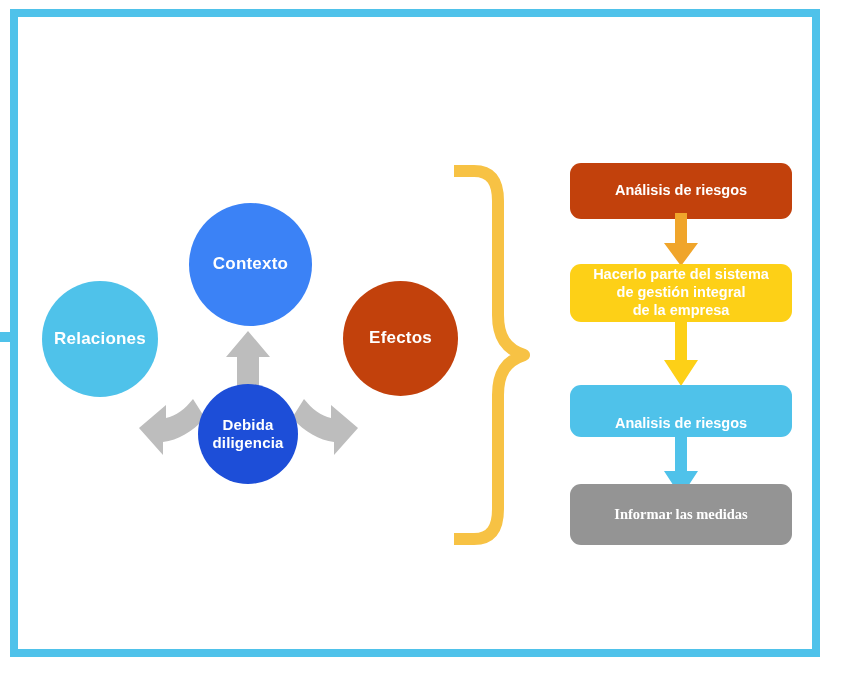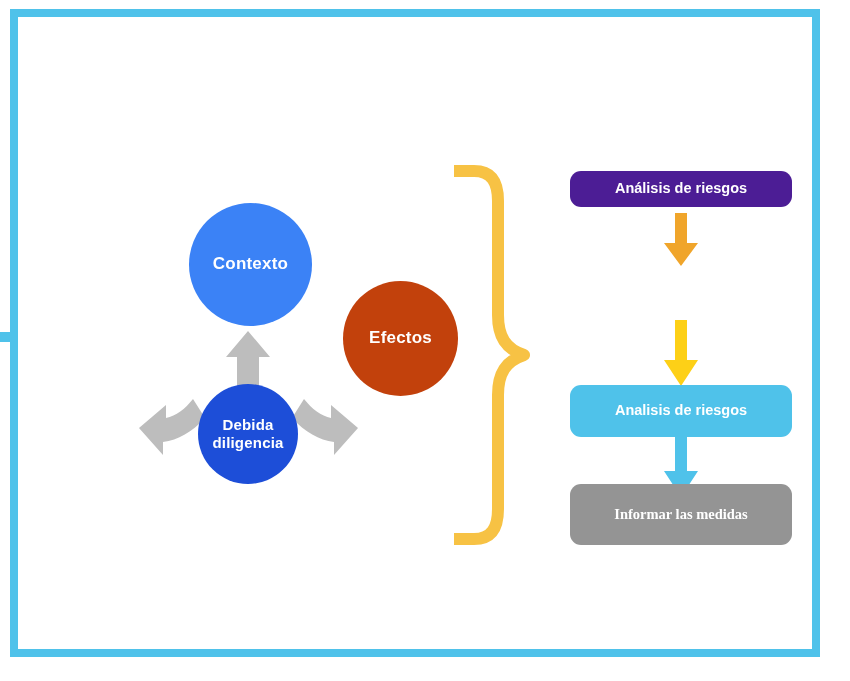--- a/index.html
+++ b/index.html
@@ -104,23 +104,23 @@
     align-items: center;
     justify-content: center;
     text-align: center;
     color: #ffffff;
     font-weight: bold;
     font-size: 14.5px;
     line-height: 1.22;
     box-sizing: border-box;
     padding: 4px 8px;
   }
-  .fb1 { top: 171px;  height: 36px; background: #4c1d95; }
+  .fb1 { top: 163px;  height: 56px; background: #c2410c; }
   .fb2 { top: 264px;  height: 58px; background: #fdd017; }
-  .fb3 { top: 385px;  height: 52px; background: #4fc2ea; }
+  .fb3 { top: 385px;  height: 52px; background: #4fc2ea; align-items: flex-end; }
   .fb4 { top: 484px;  height: 61px; background: #949494; font-family: Liberation Serif, serif; }
 
   
   .connector {
     position: absolute;
     left: 663px;
     width: 36px;
   }
   .conn1 { top: 213px; height: 54px; }
   .conn2 { top: 320px; height: 67px; }
@@ -153,20 +153,23 @@
                C 305 432 319 440 334 442
                L 334 455 L 358 428 L 331 405 L 331 418
                C 321 416 312 409 304 399 Z" fill="#bdbdbd"></path>
     </g>
   </svg>
 
   <div class="circle c-contexto">
     <span>Contexto</span>
   </div>
 
+  <div class="circle c-relaciones">
+    <span>Relaciones</span>
+  </div>
 
   <div class="circle c-efectos">
     <span>Efectos</span>
   </div>
 
   <div class="circle c-debida">
     <span>
       <span>Debida</span><br>
       <span>diligencia</span>
     </span>
@@ -187,20 +190,27 @@
   <div class="flowbox fb1">
     <span>Análisis de riesgos</span>
   </div>
 
   <div class="connector conn1">
     <svg viewBox="0 0 36 54" xmlns="http://www.w3.org/2000/svg" preserveAspectRatio="none">
       <path d="M 12 0 L 24 0 L 24 30 L 35 30 L 18 53 L 1 30 L 12 30 Z" fill="#f0a52b"></path>
     </svg>
   </div>
 
+  <div class="flowbox fb2">
+    <span>
+      <span>Hacerlo parte del sistema</span><br>
+      <span>de gestión integral</span><br>
+      <span>de la empresa</span>
+    </span>
+  </div>
 
   <div class="connector conn2">
     <svg viewBox="0 0 36 67" xmlns="http://www.w3.org/2000/svg" preserveAspectRatio="none">
       <path d="M 12 0 L 24 0 L 24 40 L 35 40 L 18 66 L 1 40 L 12 40 Z" fill="#fdd017"></path>
     </svg>
   </div>
 
   <div class="flowbox fb3">
     <span>Analisis de riesgos</span>
   </div>

